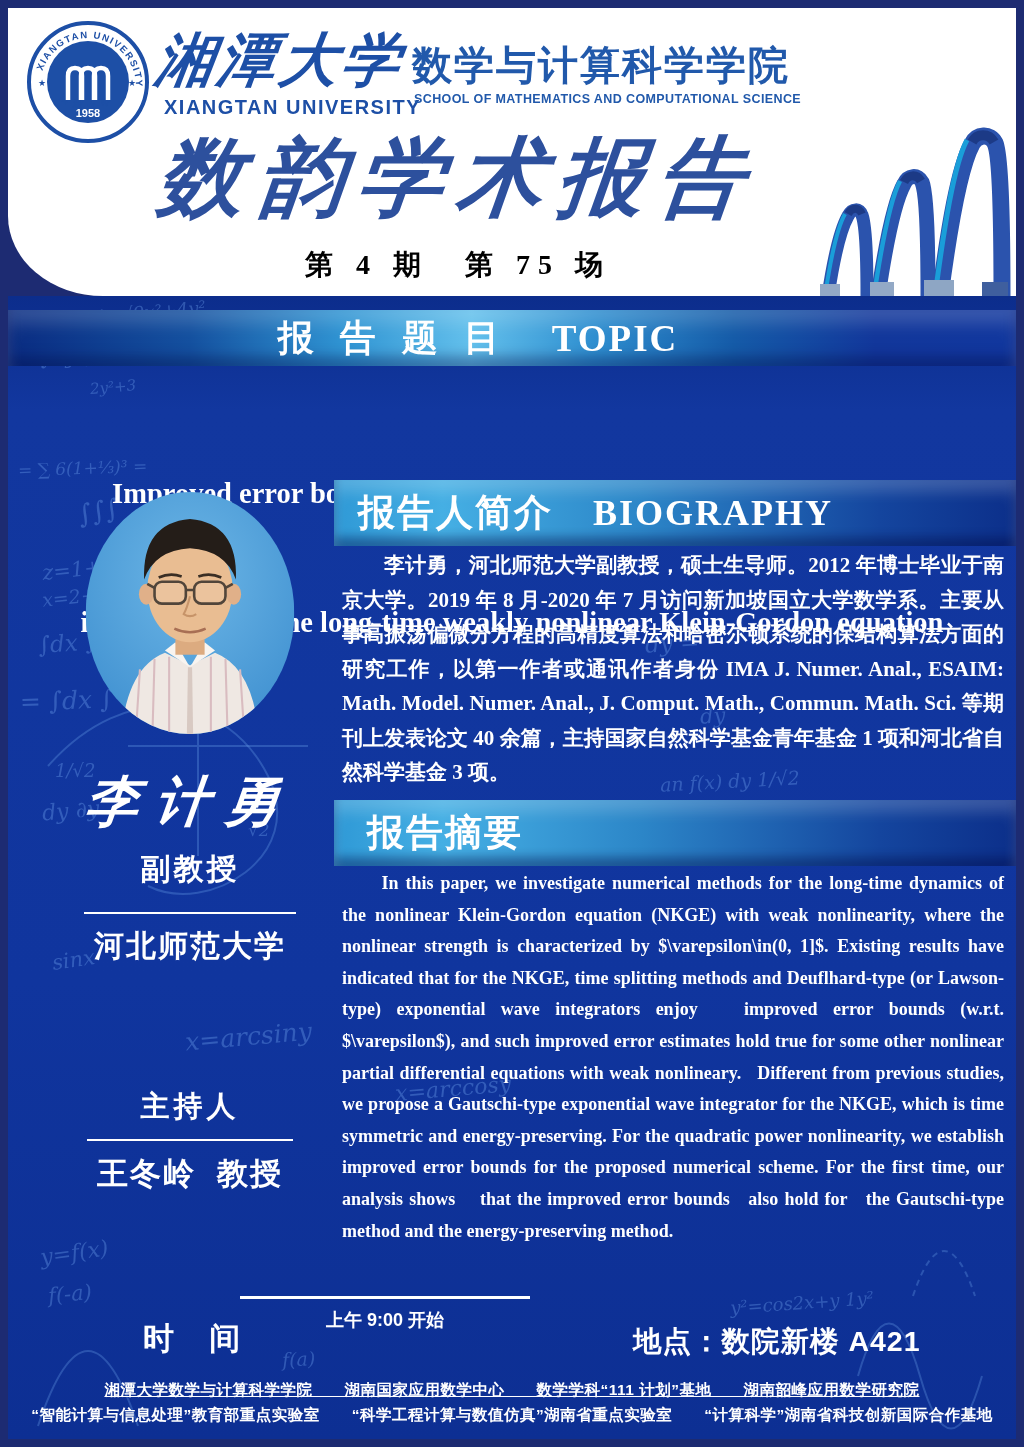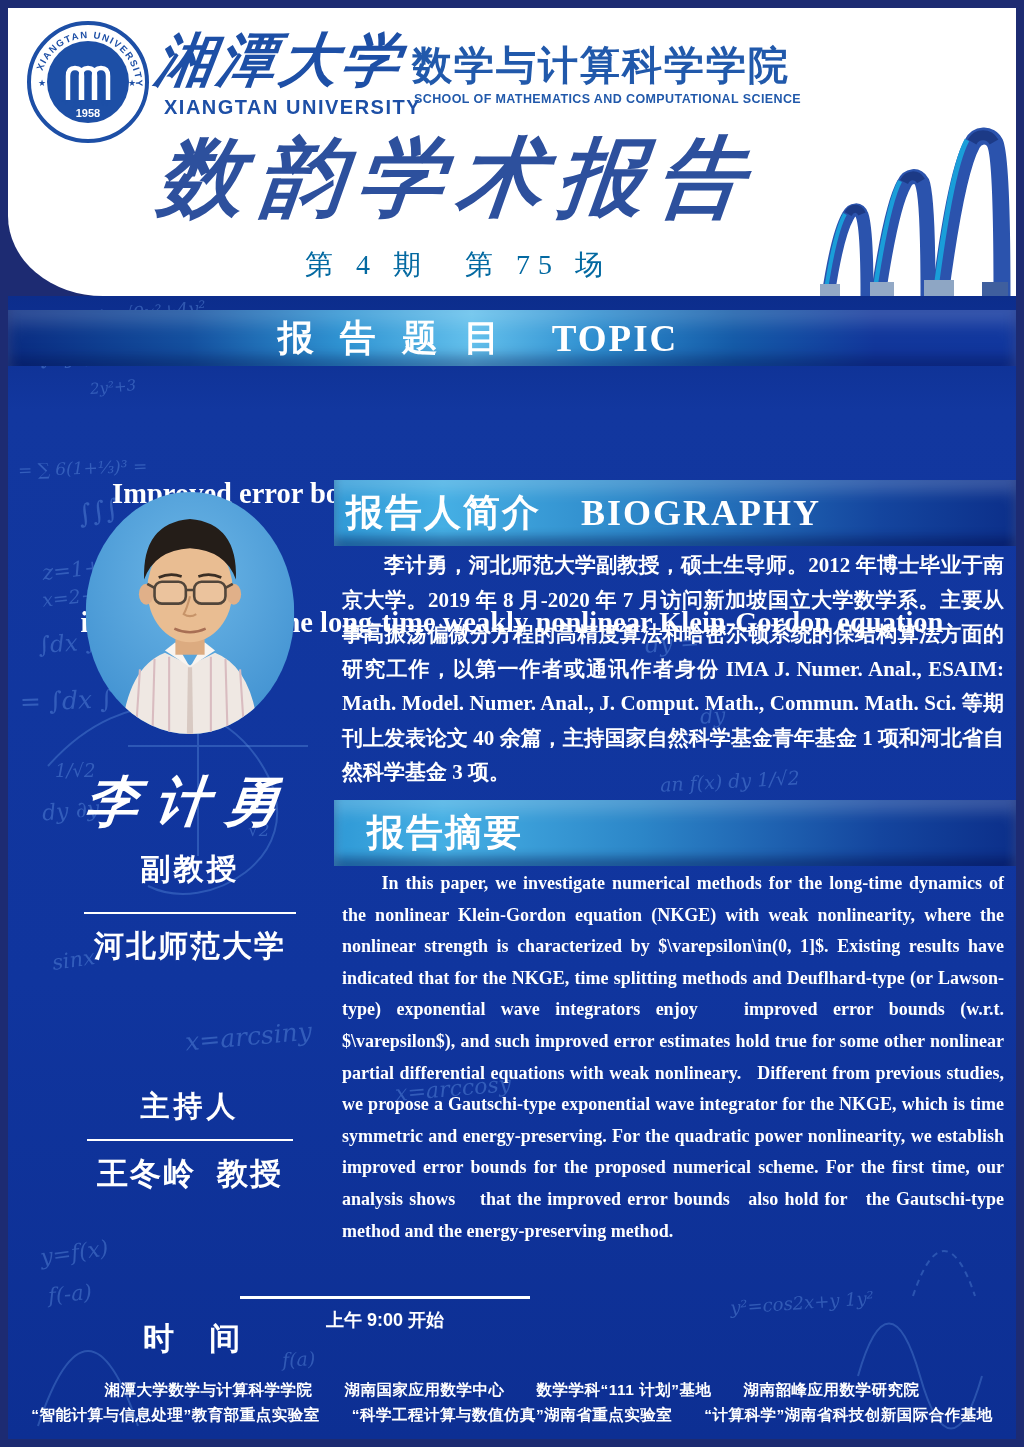--- a/index.html
+++ b/index.html
@@ -12,21 +12,21 @@
   .logo{position:absolute;left:18px;top:12px;width:124px;height:124px;}
   .uni-cn{position:absolute;left:148px;top:14px;font-family:"DejaVu Serif",serif;font-style:italic;
           font-weight:bold;font-size:58px;color:#1d4fa6;letter-spacing:4px;transform:skewX(-8deg);white-space:nowrap;}
   .uni-en{position:absolute;left:156px;top:88px;font-size:20px;font-weight:bold;color:#1d4fa6;letter-spacing:1.5px;}
   .school-cn{position:absolute;left:404px;top:30px;font-size:40px;font-weight:bold;color:#2159ab;letter-spacing:2px;}
   .school-en{position:absolute;left:406px;top:84px;font-size:12.5px;font-weight:bold;color:#2159ab;letter-spacing:0.4px;}
   .series-title{position:absolute;left:90px;top:112px;width:720px;text-align:center;
           font-family:"DejaVu Serif",serif;font-style:italic;font-weight:bold;font-size:86px;color:#2d509d;
           letter-spacing:14px;transform:skewX(-6deg);white-space:nowrap;}
   .issue{position:absolute;left:90px;top:238px;width:720px;text-align:center;font-family:"Liberation Serif",serif;
-          font-weight:normal;font-size:28px;color:#0369a1;letter-spacing:8px;white-space:pre-wrap;}
+          font-weight:bold;font-size:28px;color:#000000;letter-spacing:8px;white-space:pre-wrap;}
   .building{position:absolute;right:2px;top:110px;width:220px;height:178px;}
 
   
   .body-area{position:absolute;left:8px;top:296px;right:8px;bottom:8px;
           background:linear-gradient(180deg,#0c2d8c 0%,#12379f 10%,#10359e 60%,#0d2f93 100%);overflow:hidden;}
   .decor{position:absolute;inset:0;}
   .decor span{position:absolute;color:rgba(125,178,248,0.32);font-family:"DejaVu Serif",serif;
           font-style:italic;white-space:nowrap;}
   .decor-curves{position:absolute;inset:0;width:100%;height:100%;}
 
@@ -50,40 +50,40 @@
   .affiliation{margin-top:12px;font-size:30px;color:#ffffff;font-weight:bold;letter-spacing:2px;}
   .host-label{margin-top:120px;font-size:29px;font-weight:bold;color:#ffffff;letter-spacing:4px;}
   .divider2{width:206px;height:2px;background:#ffffff;margin-top:12px;}
   .host-name{margin-top:12px;font-size:31px;font-weight:bold;color:#ffffff;letter-spacing:2px;white-space:pre-wrap;}
 
   
   .right-col{position:absolute;left:326px;right:0;top:0;bottom:0;}
   .section-banner{position:absolute;left:0;right:0;height:66px;display:flex;align-items:center;padding-left:24px;box-sizing:border-box;
           background:linear-gradient(90deg,#2f99d6 0%,#45afe4 16%,#2c86c8 45%,#14459e 80%,#0c2f8a 100%);
           box-shadow:inset 0 12px 14px rgba(255,255,255,0.18), inset 0 -9px 10px rgba(0,10,70,0.4);}
-  .bio-banner{top:184px;padding-left:12px;}
+  .bio-banner{top:184px;}
   .abs-banner{top:504px;padding-left:33px;}
   .section-banner .banner-cn{font-size:37px;letter-spacing:2px;}
   .section-banner .banner-en{font-size:36px;margin-left:40px;}
   .bio-text{position:absolute;left:8px;right:12px;top:252px;color:#ffffff;font-family:"Liberation Serif",serif;
           font-weight:600;font-size:21px;line-height:34.5px;text-align:justify;text-indent:2em;}
   .abs-text{position:absolute;left:8px;right:12px;top:572px;color:#ffffff;font-family:"Liberation Serif",serif;
           font-weight:bold;font-size:18px;line-height:31.6px;text-align:justify;text-indent:2.2em;white-space:pre-wrap;}
 
   
   .time-label{position:absolute;left:135px;top:1022px;font-size:31px;font-weight:bold;color:#ffffff;letter-spacing:6px;white-space:pre-wrap;}
   .date-block{position:absolute;left:230px;top:993px;width:294px;display:flex;flex-direction:column;align-items:center;}
   .date-text{font-size:26px;font-weight:bold;color:#ffffff;white-space:nowrap;}
   .date-line{width:290px;height:2.5px;background:#ffffff;margin-top:7px;}
   .start-text{margin-top:9px;font-size:18px;font-weight:bold;color:#ffffff;}
   .location{position:absolute;left:625px;top:1027px;font-size:28.5px;font-weight:bold;color:#ffffff;letter-spacing:1px;}
 
   
   .footer-line{position:absolute;left:0;right:0;text-align:center;color:#ffffff;font-weight:bold;font-size:15.5px;letter-spacing:0.5px;}
-  .footer-1{top:1084px;}
+  .footer-1{top:1084px;text-decoration:underline;}
   .footer-2{top:1109px;}
 </style>
 </head>
 <body>
 
 <div class="poster">
 
   <div class="header">
 
     <svg class="logo" viewBox="0 0 124 124">
@@ -246,17 +246,18 @@
         <span class="banner-cn">报告摘要</span>
       </div>
       <div class="abs-text">In this paper, we investigate numerical methods for the long-time dynamics of the nonlinear Klein-Gordon equation (NKGE) with weak nonlinearity, where the nonlinear strength is characterized by $\varepsilon\in(0, 1]$. Existing results have indicated that for the NKGE, time splitting methods and Deuflhard-type (or Lawson-type) exponential wave integrators enjoy   improved error bounds (w.r.t. $\varepsilon$), and such improved error estimates hold true for some other nonlinear partial differential equations with weak nonlineary.   Different from previous studies, we propose a Gautschi-type exponential wave integrator for the NKGE, which is time symmetric and energy-preserving. For the quadratic power nonlinearity, we establish improved error bounds for the proposed numerical scheme. For the first time, our analysis shows    that the improved error bounds   also hold for   the Gautschi-type method and the energy-preserving method.</div>
     </div>
 
     <div class="time-label">时  间</div>
     <div class="date-block">
       <div class="date-line"></div>
       <div class="start-text">上午 9:00 开始</div>
     </div>
+    <div class="location">地点：数院新楼 A421</div>
 
     <div class="footer-line footer-1">湘潭大学数学与计算科学学院　　湖南国家应用数学中心　　数学学科“111 计划”基地　　湖南韶峰应用数学研究院</div>
     <div class="footer-line footer-2">“智能计算与信息处理”教育部重点实验室　　“科学工程计算与数值仿真”湖南省重点实验室　　“计算科学”湖南省科技创新国际合作基地</div>
   </div>
 </div>
 
 </body></html>

